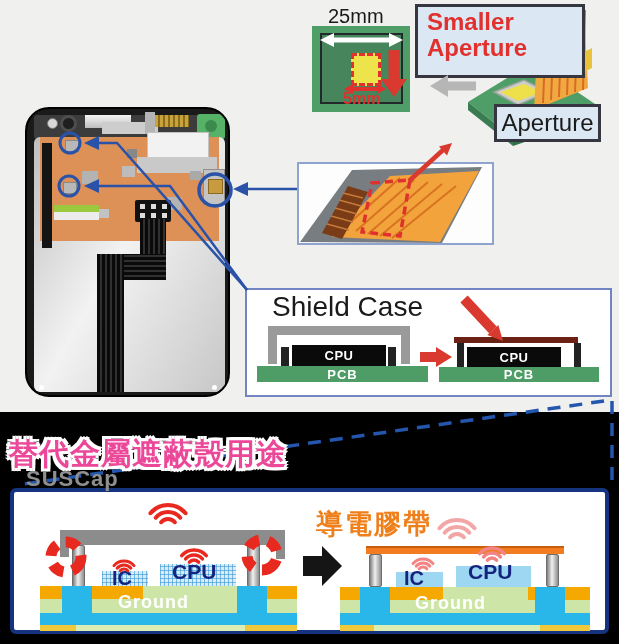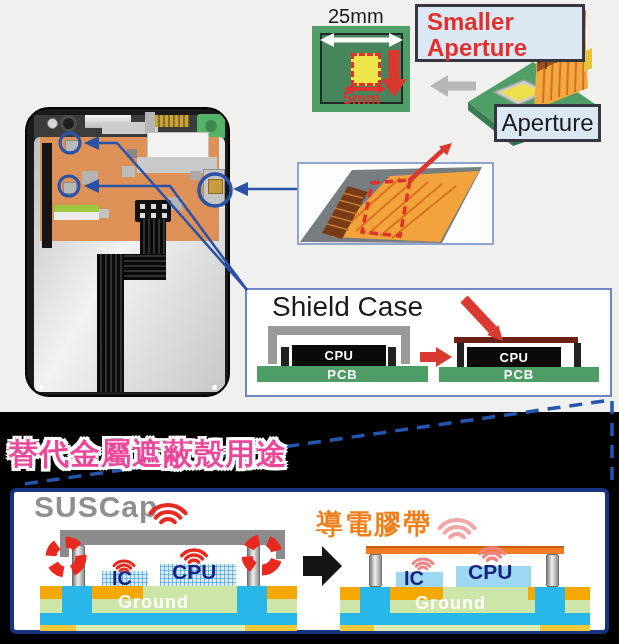--- a/index.html
+++ b/index.html
@@ -9,21 +9,21 @@
   
   .top-section{left:0;top:0;width:619px;height:412px;background:#f0f0ef;z-index:0;}
   .black-section{left:0;top:412px;width:619px;height:232px;background:#000;z-index:0;}
   .svg-under{left:0;top:0;width:619px;height:644px;z-index:1;pointer-events:none;}
   .svg-over{left:0;top:0;width:619px;height:644px;z-index:7;pointer-events:none;}
   .z2{z-index:2;} .z3{z-index:3;} .z4{z-index:4;}
   
   .device-title{left:34px;top:66px;font-size:26px;font-weight:800;color:#141414;letter-spacing:.5px;}
   .dim-label{left:328px;top:5px;font-size:20px;color:#1a1a1a;}
   .blue-box{background:#dbe7f3;border:3px solid #35363f;}
-  .smaller-box{left:415px;top:4px;width:170px;height:58px;padding:2px 16px 0 9px;
+  .smaller-box{left:415px;top:4px;width:170px;height:74px;padding:2px 16px 0 9px;
                font-size:24px;line-height:26px;font-weight:600;color:#e0312e;white-space:pre-line;}
   .aperture-box{left:494px;top:104px;width:107px;height:38px;font-size:24px;color:#1a1a1a;
                 display:flex;align-items:center;justify-content:center;}
   .mm5{left:343px;top:90px;font-size:16px;font-weight:800;color:#e0312e;}
   
   .pcbicon-outer{left:312px;top:26px;width:98px;height:86px;background:#4f9e68;}
   .pcbicon-inner{left:320px;top:33px;width:83px;height:71px;background:#47855c;border:2px solid #23282a;}
   .pcbicon-hole{left:351px;top:53px;width:30px;height:33px;background:#ede34a;border:3px dashed #e0312e;}
   
   .flexbox{left:297px;top:162px;width:197px;height:83px;background:#fdfdfd;border:2px solid #8fa3cf;}
@@ -40,21 +40,21 @@
   
   .phone{left:25px;top:107px;width:205px;height:290px;background:#1a1a1a;border:2px solid #000;
          border-radius:24px;overflow:hidden;}
   .ph{position:absolute;box-sizing:border-box;}
   
   .heading{left:8px;top:434px;font-size:30px;font-weight:900;color:#ec4899;letter-spacing:1px;
     text-shadow:-3px -3px 0 #fff,3px -3px 0 #fff,-3px 3px 0 #fff,3px 3px 0 #fff,
                 0 -3px 0 #fff,0 3px 0 #fff,-3px 0 0 #fff,3px 0 0 #fff;}
   
   .panel{left:10px;top:488px;width:599px;height:146px;background:#fff;border:4px solid #16337f;border-radius:6px;}
-  .suscap-label{left:26px;top:490px;font-size:30px;font-weight:800;color:#8f8f8f;letter-spacing:1px;margin-left:8px;}
+  .suscap-label{left:26px;top:466px;font-size:22px;font-weight:800;color:#8f8f8f;letter-spacing:1px;}
   .tape-label{left:316px;top:506px;font-size:27px;font-weight:800;color:#ef7f1a;letter-spacing:2px;}
   .navy-lab{font-weight:800;color:#15257f;}
   .ground-lab{font-size:18px;font-weight:800;color:#fff;letter-spacing:1px;}
   .hatch{background-color:#d6ecf8;
     background-image:repeating-linear-gradient(0deg,rgba(55,150,210,.6) 0 1.5px,transparent 1.5px 4px),
                      repeating-linear-gradient(90deg,rgba(55,150,210,.6) 0 1.5px,transparent 1.5px 4px);}
   .solidblue{background:#9ed7f2;}
   .postcyl{background:linear-gradient(90deg,#7d7d7d,#f0f0f0 45%,#8e8e8e);border:1px solid #6e6e6e;border-radius:2px;}
   .capbar{background:#8c8c8c;}
   .tape-orange{background:#f47c20;box-shadow:inset 0 2px 0 #c85f10;}

